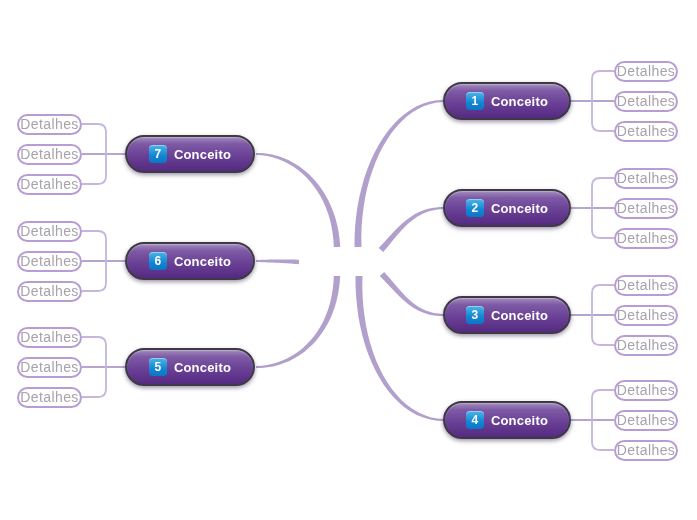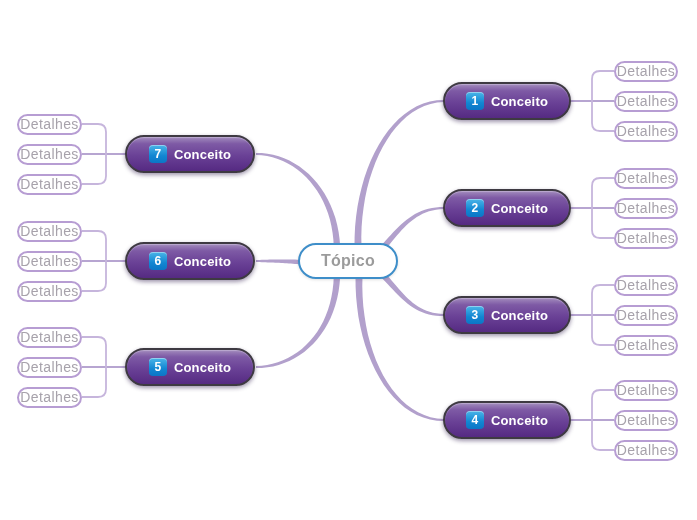--- a/index.html
+++ b/index.html
@@ -58,23 +58,20 @@
       <path d="M614,285 L600,285 Q592,285 592,293 L592,337 Q592,345 600,345 L614,345" fill="none" stroke="#c6b5dc" stroke-width="1.8"></path>
       <path d="M571,420 L614,420" fill="none" stroke="#b7a5d1" stroke-width="2"></path>
       <path d="M614,390 L600,390 Q592,390 592,398 L592,442 Q592,450 600,450 L614,450" fill="none" stroke="#c6b5dc" stroke-width="1.8"></path>
       <path d="M125,367 L82,367" fill="none" stroke="#b7a5d1" stroke-width="2"></path>
       <path d="M82,337 L98,337 Q106,337 106,345 L106,389 Q106,397 98,397 L82,397" fill="none" stroke="#c6b5dc" stroke-width="1.8"></path>
       <path d="M125,261 L82,261" fill="none" stroke="#b7a5d1" stroke-width="2"></path>
       <path d="M82,231 L98,231 Q106,231 106,239 L106,283 Q106,291 98,291 L82,291" fill="none" stroke="#c6b5dc" stroke-width="1.8"></path>
       <path d="M125,154 L82,154" fill="none" stroke="#b7a5d1" stroke-width="2"></path>
       <path d="M82,124 L98,124 Q106,124 106,132 L106,176 Q106,184 98,184 L82,184" fill="none" stroke="#c6b5dc" stroke-width="1.8"></path>
     </svg>
-  <div class="center-node">
-    <span>Tópico</span>
-  </div>
 <div class="concept" style="left: 443px; top: 82px; width: 128px;">
       <span class="badge">1</span>
       <span>Conceito</span>
     </div>
     <div class="detail" style="left: 614px; top: 60.5px; width: 64px;">Detalhes</div>
     <div class="detail" style="left: 614px; top: 90.5px; width: 64px;">Detalhes</div>
     <div class="detail" style="left: 614px; top: 120.5px; width: 64px;">Detalhes</div>
     <div class="concept" style="left: 443px; top: 189px; width: 128px;">
       <span class="badge">2</span>
       <span>Conceito</span>

